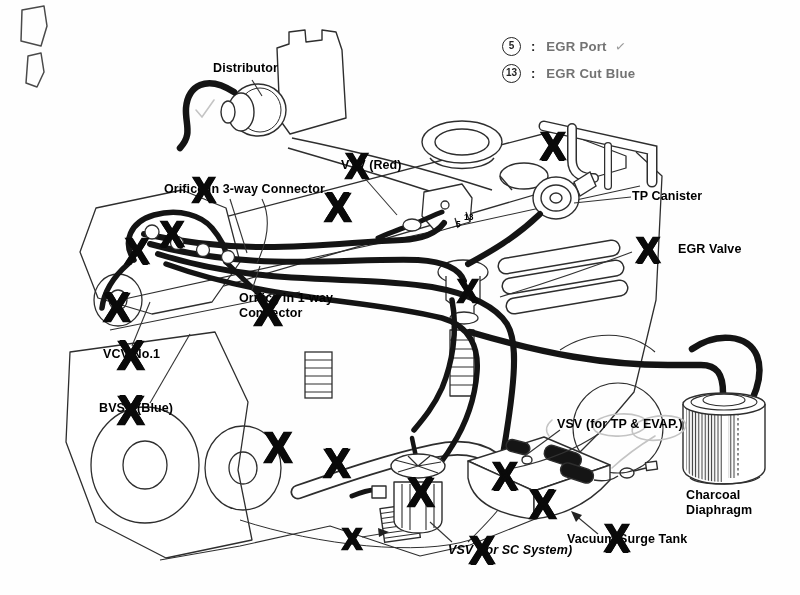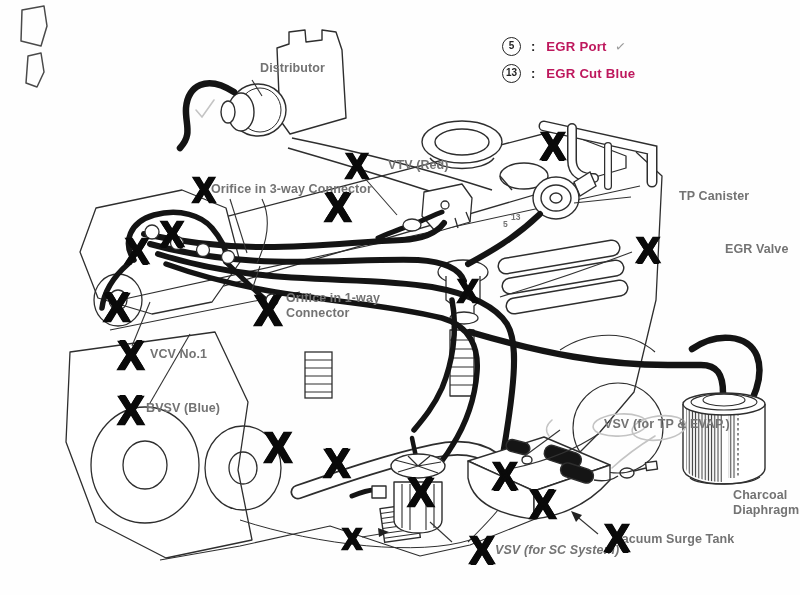--- a/index.html
+++ b/index.html
@@ -1,30 +1,30 @@
 <!DOCTYPE html>
 <html><head>
 <meta charset="utf-8">
 <style>
   html,body{margin:0;padding:0;background:#ffffff;}
   .canvas{position:relative;width:800px;height:595px;background:#fefefe;overflow:hidden;
           font-family:"Liberation Sans",sans-serif;}
   .art{position:absolute;left:0;top:0;width:800px;height:595px;}
-  .lbl{position:absolute;font-size:12.5px;font-weight:700;color:#737373;line-height:15px;
-       white-space:pre-line;letter-spacing:.1px;margin-left:47px;}
+  .lbl{position:absolute;font-size:12.5px;font-weight:700;color:#000000;line-height:15px;
+       white-space:pre-line;letter-spacing:.1px;}
   .lbl.small{font-size:8.5px;line-height:9px;}
   .xmark{position:absolute;transform:translate(-50%,-50%) scaleY(1.04);font-weight:700;color:#0a0a0a;
          -webkit-text-stroke:2.4px #0a0a0a;line-height:1;
          text-shadow:1px 0 #0a0a0a,-1px 0 #0a0a0a,0 1px #0a0a0a,0 -1px #0a0a0a;}
   .legend{position:absolute;left:502px;top:36px;display:flex;flex-direction:column;gap:7px;}
   .legend-row{display:flex;align-items:center;height:20px;}
   .lsym{display:inline-block;width:17px;height:17px;border:1.4px solid #232323;border-radius:50%;
         font-size:10px;font-weight:700;color:#232323;text-align:center;line-height:16px;flex:0 0 auto;}
   .lsep{margin:0 11px 0 10px;font-weight:700;color:#232323;font-size:13px;}
-  .ltext{font-size:13.2px;font-weight:700;color:#be185d;letter-spacing:.2px;}
+  .ltext{font-size:13.2px;font-weight:700;color:#737373;letter-spacing:.2px;}
   .lcheck{margin-left:8px;color:#9a9a9a;font-size:13px;transform:rotate(8deg);}
 </style>
 </head>
 <body>
 
 <div class="canvas">
 
   <svg class="art" viewBox="0 0 800 595" xmlns="http://www.w3.org/2000/svg">
     <defs>
       <pattern id="hatch" width="3.2" height="6" patternUnits="userSpaceOnUse">

